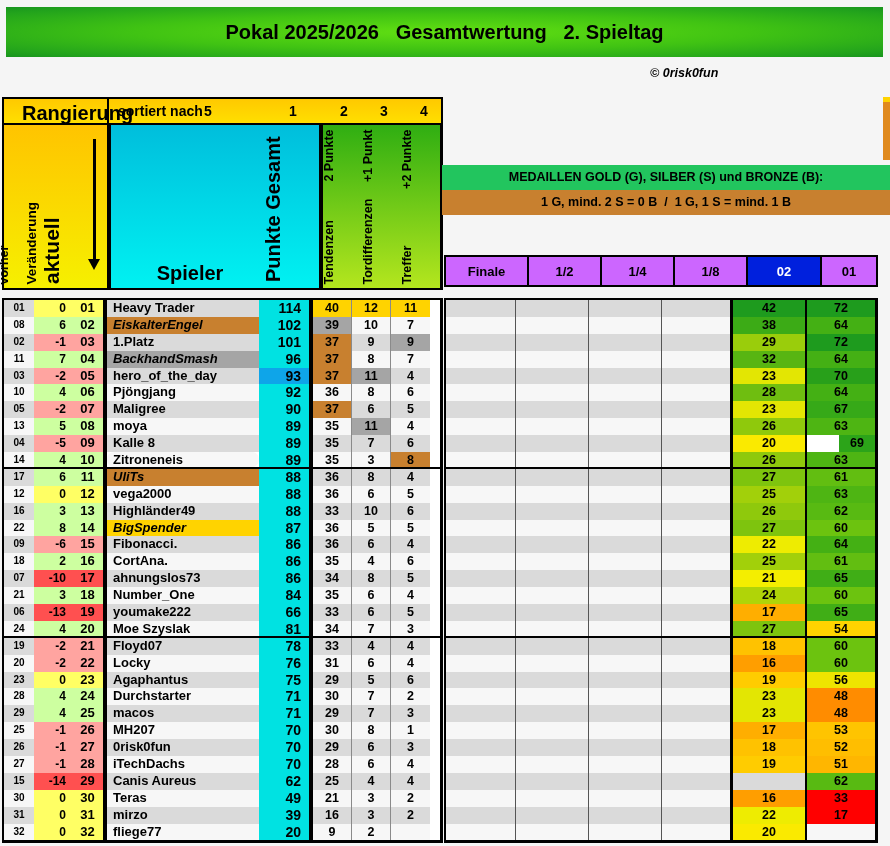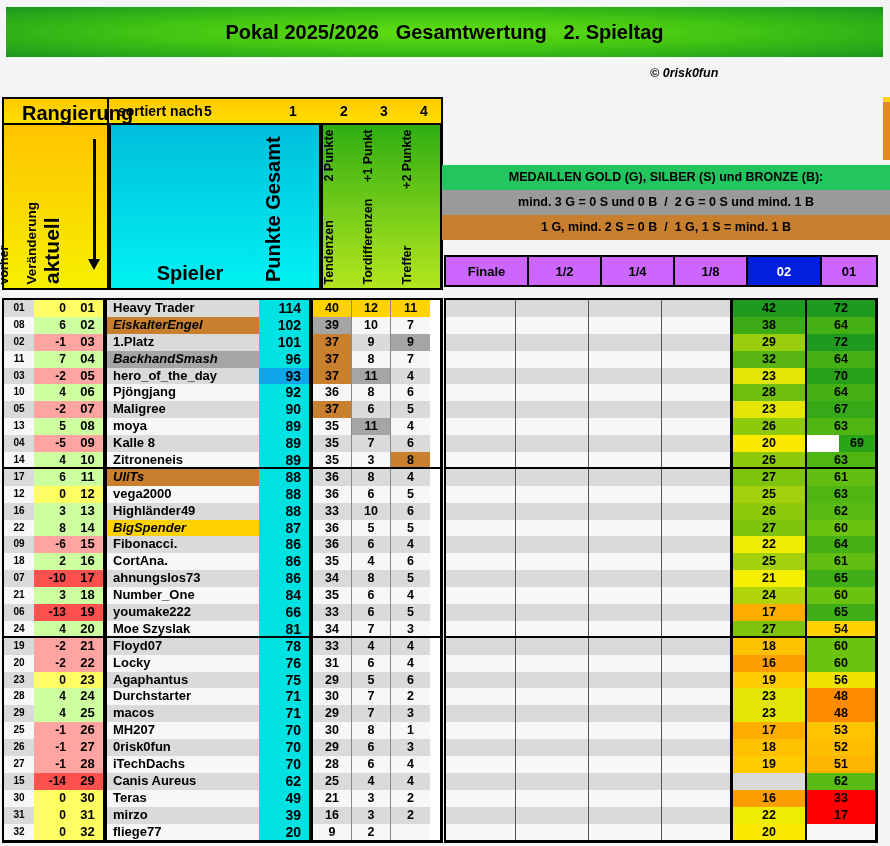--- a/index.html
+++ b/index.html
@@ -104,21 +104,20 @@
         </div>
         <div class="rot gcol" style="left: 90px; bottom: 4px;">
           <span>Treffer</span>
           <span>+2 Punkte</span>
         </div>
       </div>
   </div>
 
   <div class="abs legend">
       <div class="legbar" style="background: #22c55e;">MEDAILLEN GOLD (G), SILBER (S) und BRONZE (B):</div>
-      <div class="legbar" style="background: rgb(154, 154, 154);">mind. 3 G = 0 S und 0 B  /  2 G = 0 S und mind. 1 B</div>
       <div class="legbar" style="background: rgb(200, 128, 47);">1 G, mind. 2 S = 0 B  /  1 G, 1 S = mind. 1 B</div>
     </div>
 
   <div class="abs rounds">
       <div class="rcell" style="background: rgb(204, 102, 255); color: rgb(0, 0, 0); width: 83px;">Finale</div>
       <div class="rcell" style="background: rgb(204, 102, 255); color: rgb(0, 0, 0); width: 73px;">1/2</div>
       <div class="rcell" style="background: rgb(204, 102, 255); color: rgb(0, 0, 0); width: 73px;">1/4</div>
       <div class="rcell" style="background: rgb(204, 102, 255); color: rgb(0, 0, 0); width: 73px;">1/8</div>
       <div class="rcell" style="background: rgb(0, 32, 221); color: rgb(255, 255, 255); width: 74px;">02</div>
       <div class="rcell" style="background: rgb(204, 102, 255); color: rgb(0, 0, 0); flex: 1 1 0%;">01</div>

